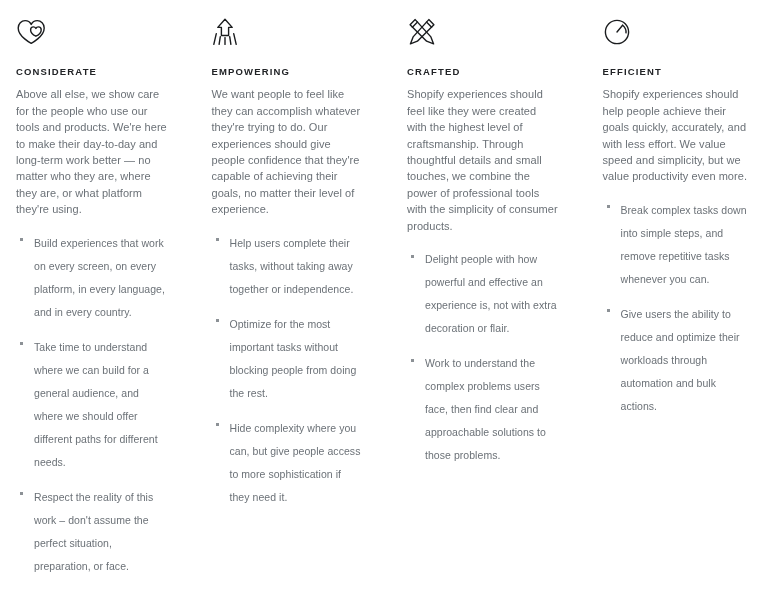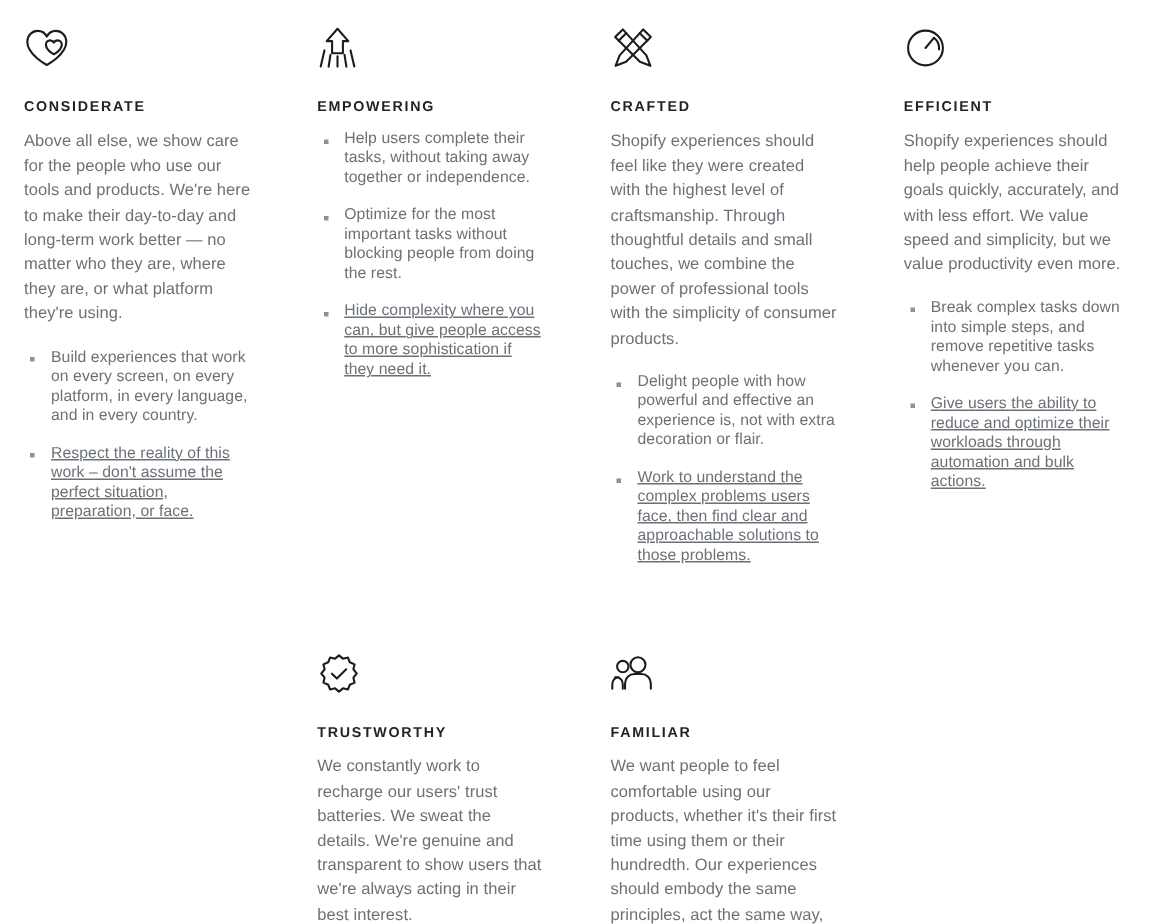--- a/index.html
+++ b/index.html
@@ -51,27 +51,27 @@
     letter-spacing: 0.05px;
   }
   .principle-list {
     list-style: none;
     margin: 0;
     padding: 0;
   }
   .principle-list li {
     position: relative;
     font-size: 10.5px;
-    line-height: 13px;
+    line-height: 23px;
     color: #6b7177;
     padding-left: 18px;
     margin-bottom: 12px;
     letter-spacing: 0.05px;
   }
-  .principle-list li:last-child { margin-bottom: 0; text-decoration: underline; }
+  .principle-list li:last-child { margin-bottom: 0; }
   .principle-list li::before {
     content: "";
     position: absolute;
     left: 4px;
     top: 6.5px;
     width: 3px;
     height: 3px;
     background: #8c9196;
   }
   .row-two {
@@ -87,36 +87,38 @@
     <div class="icon-wrap">
       <svg width="30" height="28" viewBox="0 0 30 28" fill="none" stroke="#1a1c1e" stroke-width="1.4" stroke-linejoin="round" stroke-linecap="round">
         <path d="M15.2 25.3C15.2 25.3 2.2 18.6 2.2 9.9C2.2 5.6 5.4 2.6 9.1 2.6C11.8 2.6 14.1 4.2 15.2 6.4C16.3 4.2 18.6 2.6 21.3 2.6C25 2.6 28.2 5.6 28.2 9.9C28.2 18.6 15.2 25.3 15.2 25.3Z"></path>
         <path d="M19.9 18.2C19.9 18.2 14.6 15.5 14.6 11.9C14.6 10.1 15.9 8.9 17.4 8.9C18.5 8.9 19.4 9.5 19.9 10.4C20.3 9.5 21.3 8.9 22.4 8.9C23.9 8.9 25.2 10.1 25.2 11.9C25.2 15.5 19.9 18.2 19.9 18.2Z"></path>
       </svg>
     </div>
     <h3 class="principle-title">CONSIDERATE</h3>
     <p class="principle-body">Above all else, we show care for the people who use our tools and products. We're here to make their day-to-day and long-term work better — no matter who they are, where they are, or what platform they're using.</p>
     <ul class="principle-list">
       <li>Build experiences that work on every screen, on every platform, in every language, and in every country.</li>
+      <li>Take time to understand where we can build for a general audience, and where we should offer different paths for different needs.</li>
       <li>Respect the reality of this work – don't assume the perfect situation, preparation, or face.</li>
     </ul>
   </div>
 
   <div class="principle">
     <div class="icon-wrap">
       <svg width="26" height="30" viewBox="0 0 26 30" fill="none" stroke="#1a1c1e" stroke-width="1.4" stroke-linejoin="round" stroke-linecap="round">
         <path d="M13 2.2L20.2 10.4H16.6V18.5H9.4V10.4H5.8L13 2.2Z"></path>
         <path d="M4.3 16.6L1.8 27.4"></path>
         <path d="M8.3 19.6L7.1 27.4"></path>
         <path d="M13 20.6V27.4"></path>
         <path d="M17.7 19.6L18.9 27.4"></path>
         <path d="M21.7 16.6L24.2 27.4"></path>
       </svg>
     </div>
     <h3 class="principle-title">EMPOWERING</h3>
+    <p class="principle-body">We want people to feel like they can accomplish whatever they're trying to do. Our experiences should give people confidence that they're capable of achieving their goals, no matter their level of experience.</p>
     <ul class="principle-list">
       <li>Help users complete their tasks, without taking away together or independence.</li>
       <li>Optimize for the most important tasks without blocking people from doing the rest.</li>
       <li>Hide complexity where you can, but give people access to more sophistication if they need it.</li>
     </ul>
   </div>
 
   <div class="principle">
     <div class="icon-wrap">
       <svg width="30" height="30" viewBox="0 0 30 30" fill="none" stroke="#1a1c1e" stroke-width="1.4" stroke-linejoin="round" stroke-linecap="round">

